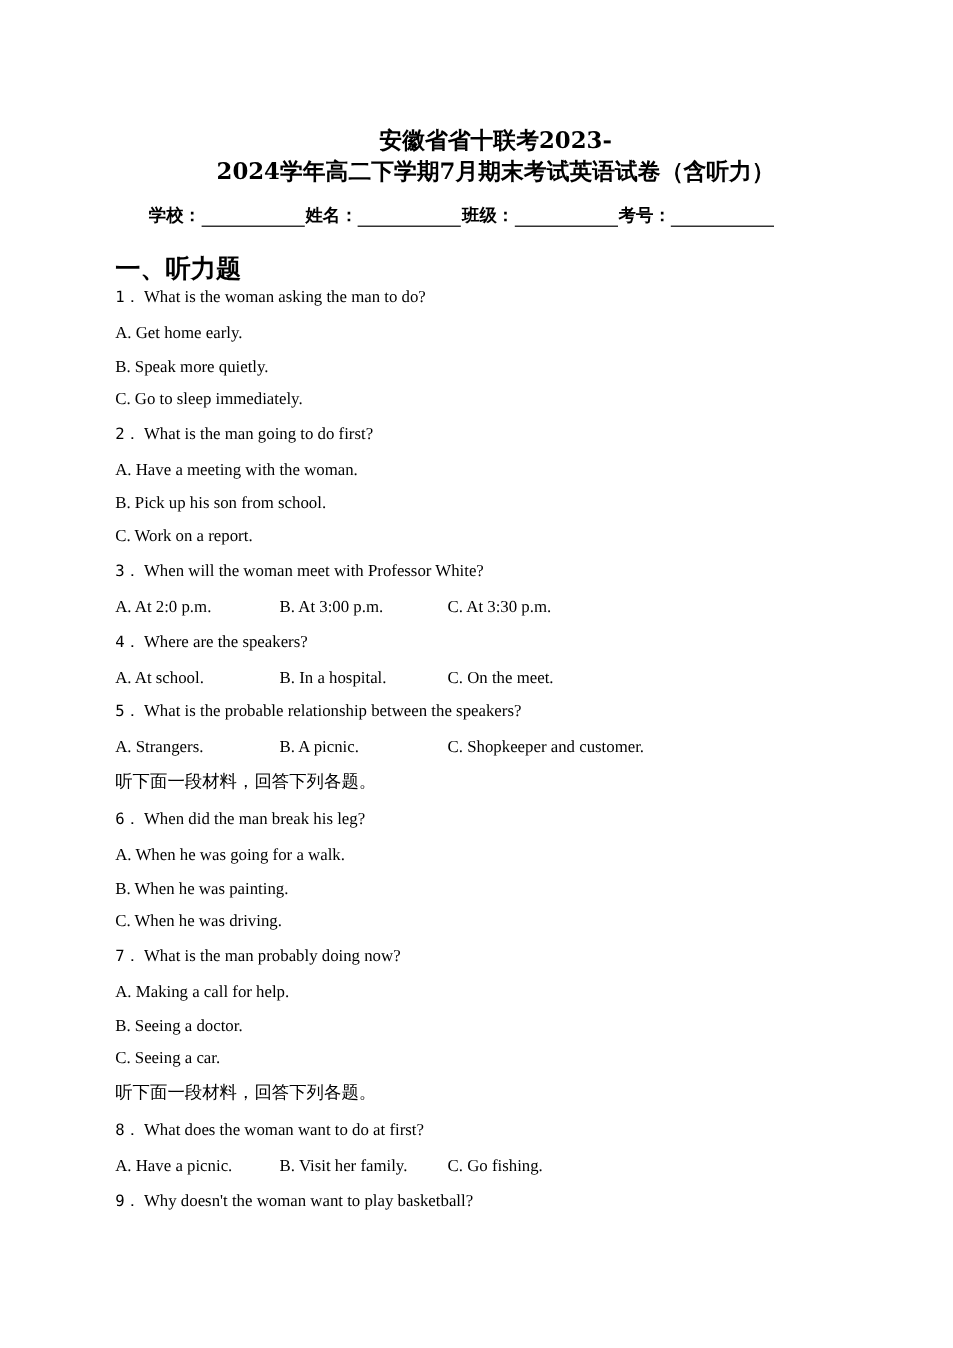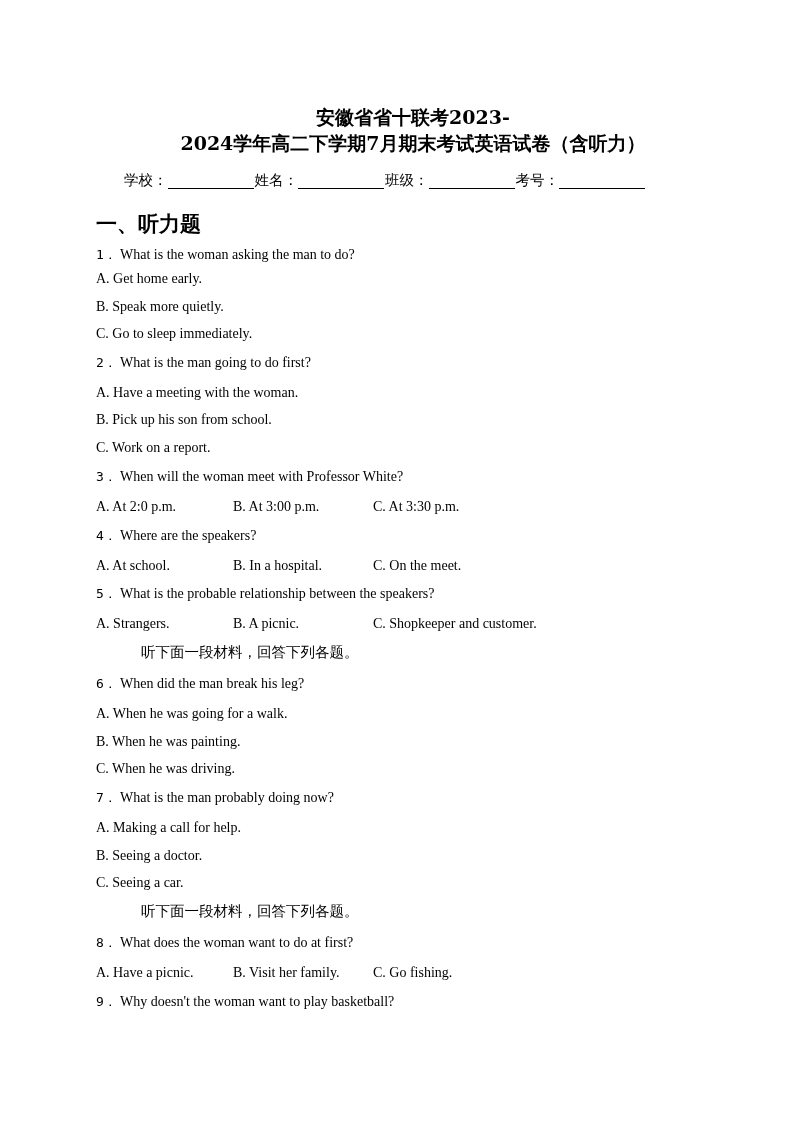--- a/index.html
+++ b/index.html
@@ -2,27 +2,27 @@
 <html><head>
 <meta charset="utf-8">
 <style>
   html, body { margin: 0; padding: 0; background: #ffffff; }
   body { width: 794px; height: 1123px; position: relative; overflow: hidden; color: #000; }
   .page { position: absolute; left: 0; top: 0; width: 794px; height: 1123px; background: #fff; }
   .title { position: absolute; left: 0; width: 794px; text-align: center; font-family: "DejaVu Serif", serif; font-weight: bold; font-size: 19px; line-height: 22px; padding-left: 16px; }
   .t1 { top: 106px; }
   .t2 { top: 132px; }
   .info { position: absolute; top: 171px; left: 124px; font-family: "DejaVu Sans", sans-serif; font-size: 14.5px; line-height: 18px; white-space: nowrap; display: flex; align-items: flex-end; }
-  .info .lbl { display: inline-block; }
+  .info .lbl { display: inline-block; font-weight: bold; }
   .info .blank { display: inline-block; border-bottom: 1px solid #000; width: 86px; height: 15px; margin-right: 1px; }
   .sec { position: absolute; left: 96px; top: 215px; font-family: "DejaVu Sans", sans-serif; font-weight: bold; font-size: 21px; line-height: 18px; }
   .line { position: absolute; left: 96px; font-family: "Liberation Serif", serif; font-size: 14px; line-height: 16px; white-space: nowrap; }
   .q .num { font-family: "DejaVu Sans Mono", monospace; font-size: 13px; display: inline-block; width: 24px; }
   .opt3 span { position: absolute; top: 0; white-space: nowrap; }
-  .cn { font-family: "DejaVu Sans", sans-serif; font-size: 14.5px; line-height: 17px; margin-left: 45px; }
+  .cn { font-family: "DejaVu Sans", sans-serif; font-size: 14.5px; line-height: 17px; }
 </style>
 </head>
 <body>
 
 <div class="page">
 
   <div class="title t1">安徽省省十联考2023-</div>
   <div class="title t2">2024学年高二下学期7月期末考试英语试卷（含听力）</div>
 
   <div class="info">
@@ -31,21 +31,21 @@
     <span class="lbl">姓名：</span>
     <span class="blank"></span>
     <span class="lbl">班级：</span>
     <span class="blank"></span>
     <span class="lbl">考号：</span>
     <span class="blank"></span>
   </div>
 
   <div class="sec">一、听力题</div>
 
-  <div class="line q" style="top:247px">
+  <div class="line q" style="top:241px">
     <span class="num">1．</span><span>What is the woman asking the man to do?</span>
   </div>
   <div class="line" style="top:271px">A. Get home early.</div>
   <div class="line" style="top:299px">B. Speak more quietly.</div>
   <div class="line" style="top:326px">C. Go to sleep immediately.</div>
 
   <div class="line q" style="top:355px">
     <span class="num">2．</span><span>What is the man going to do first?</span>
   </div>
   <div class="line" style="top:385px">A. Have a meeting with the woman.</div>

